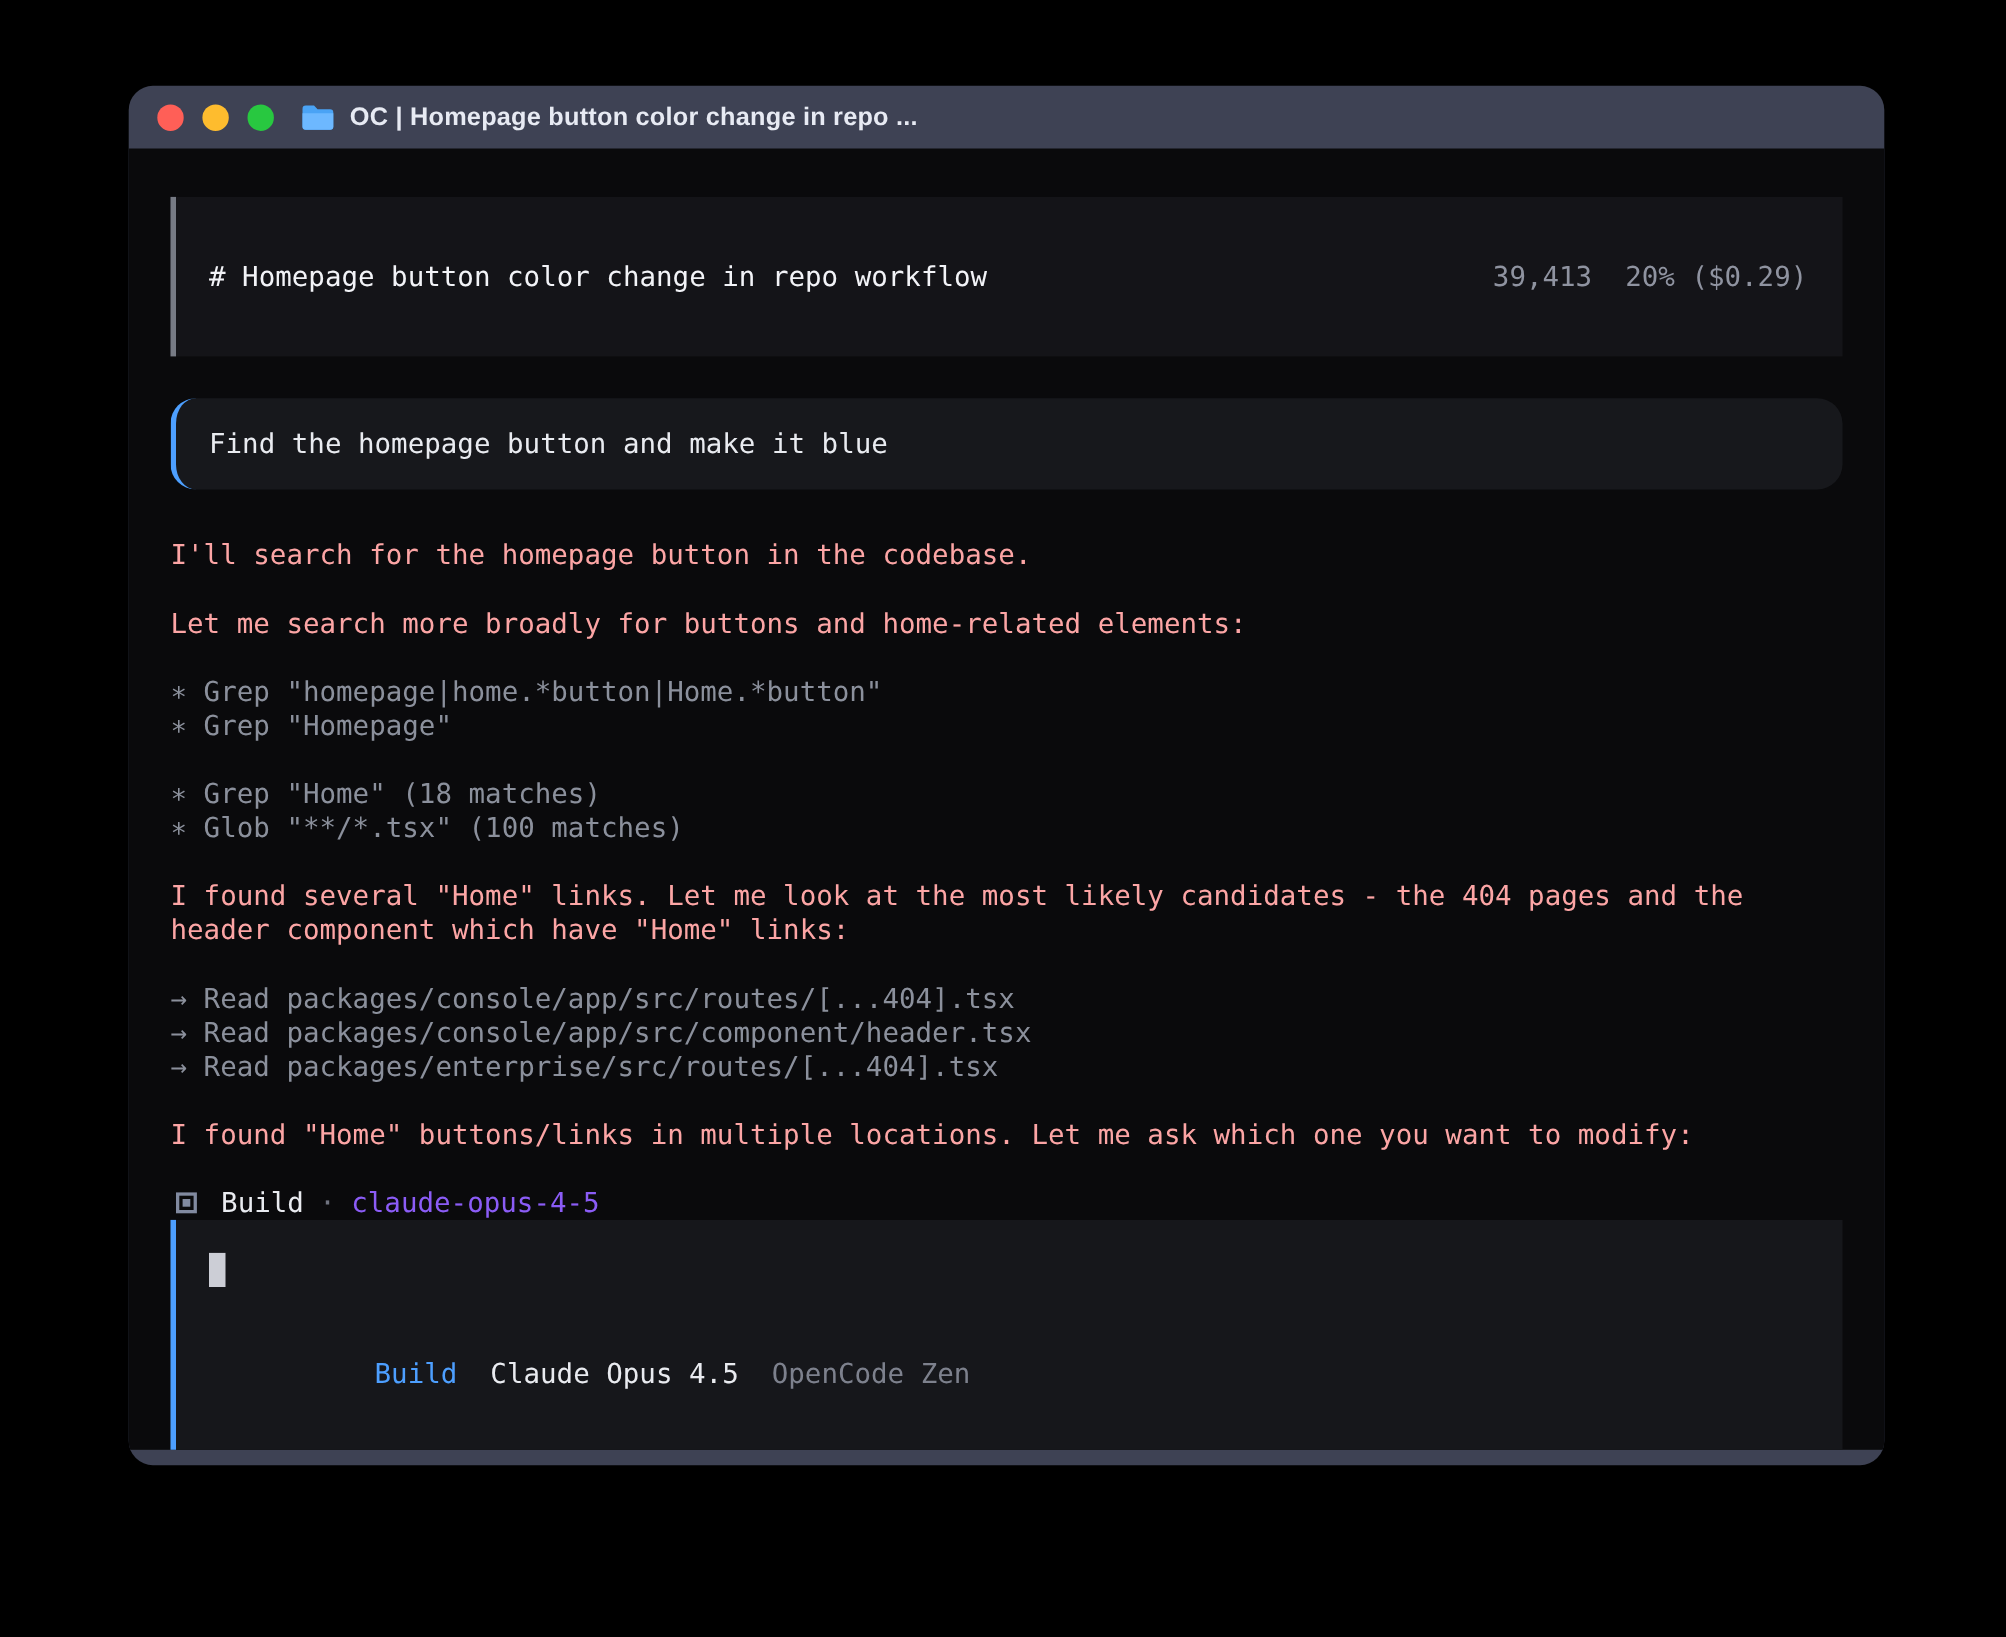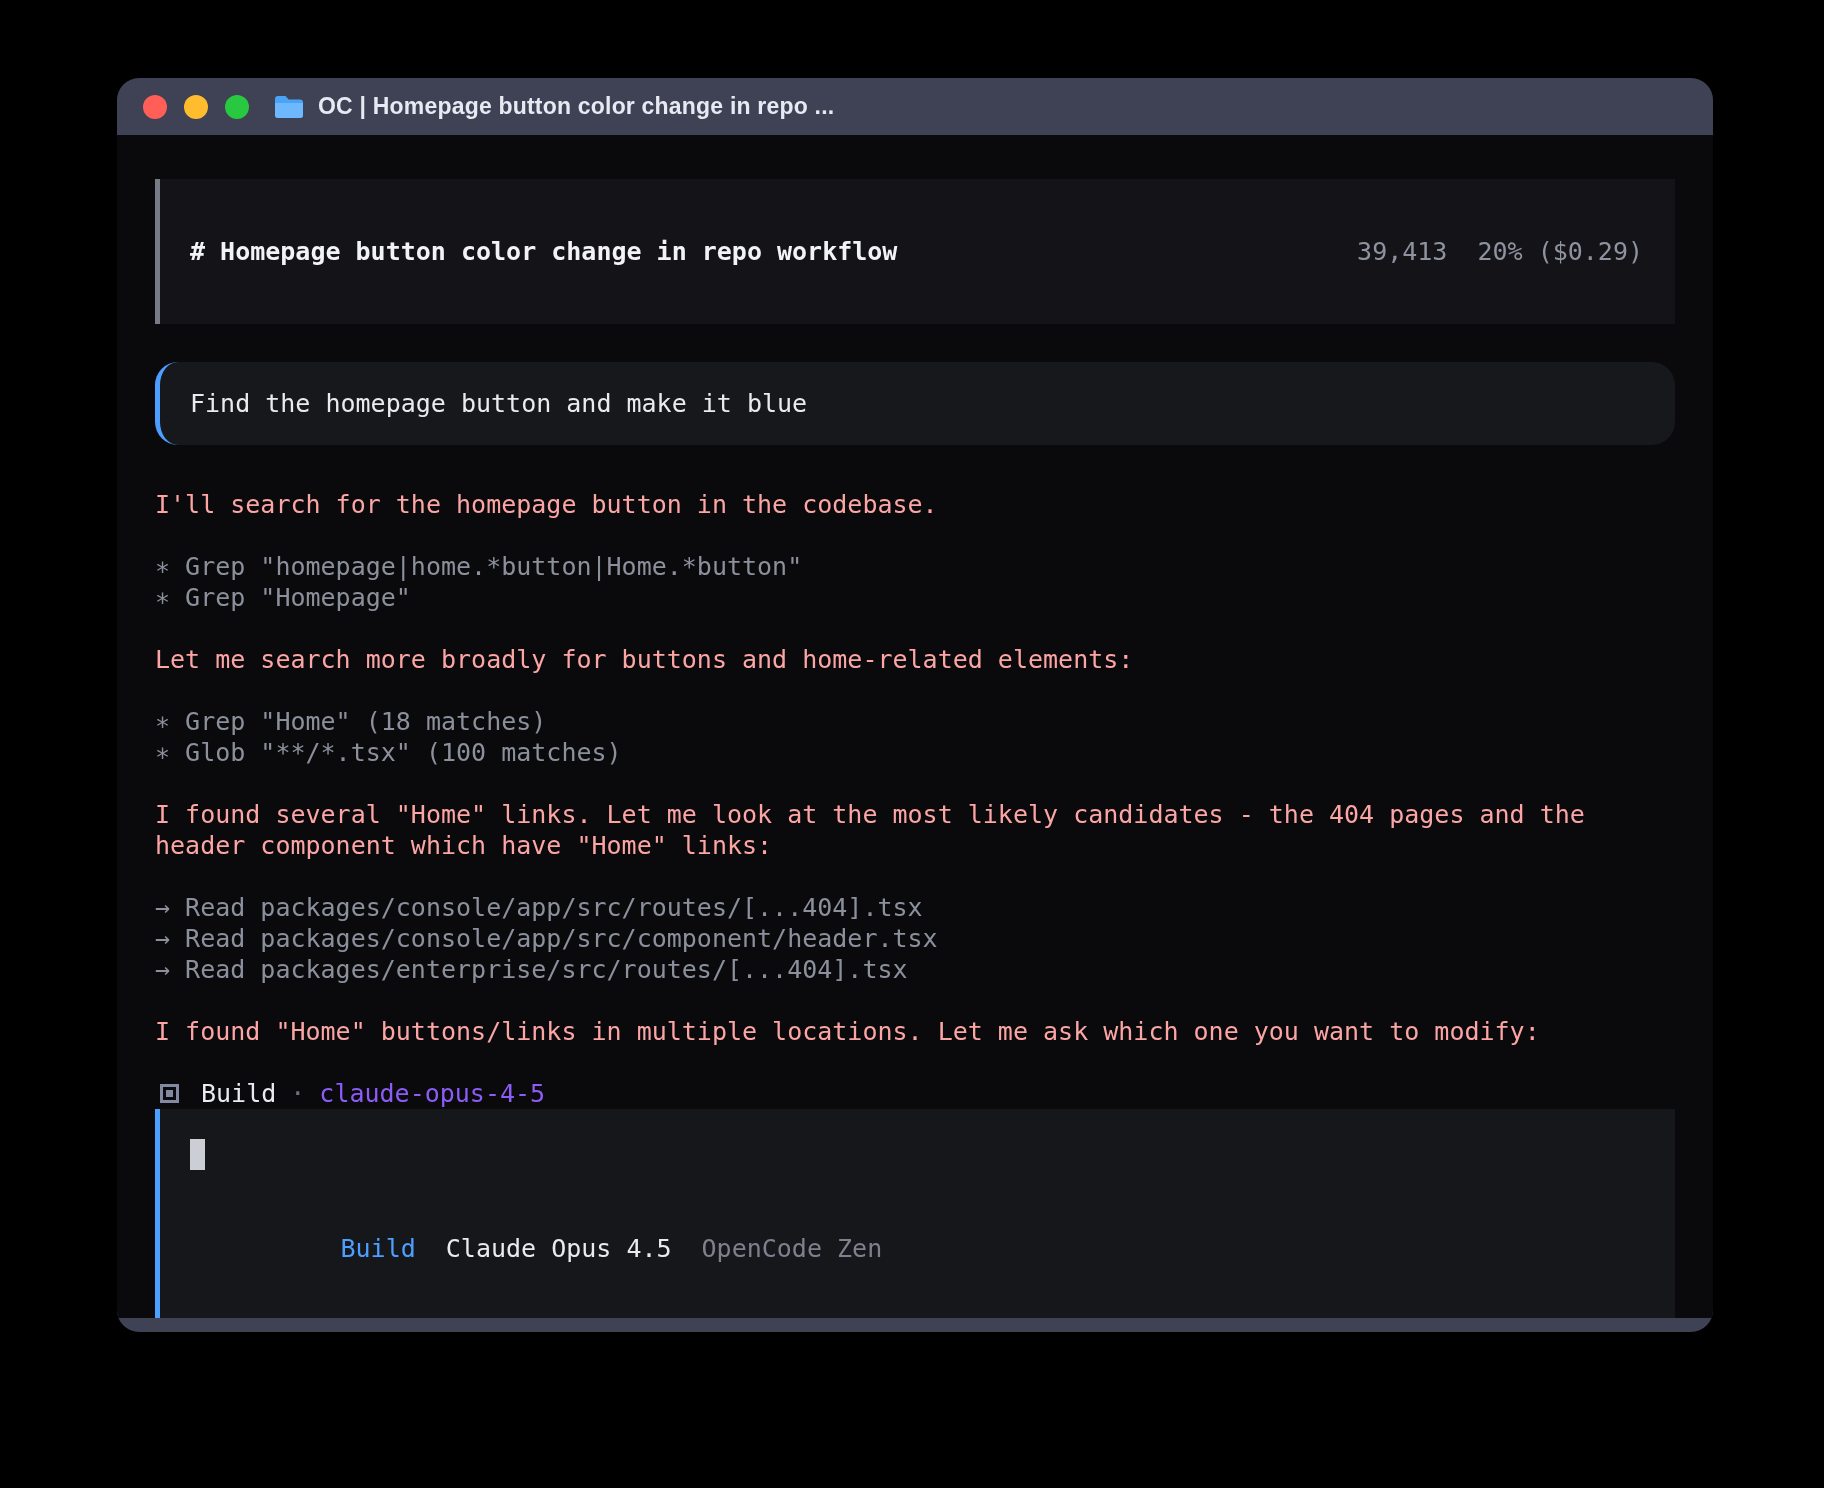--- a/index.html
+++ b/index.html
@@ -32,21 +32,21 @@
     background:#0a0a0c; padding:44px 38px 28px;
     display:flex; flex-direction:column; overflow:hidden;
     font-size:25px; color:#dce0e8;
   }
 
   .session-header {
     background:#141418; border-left:5px solid #777b85;
     padding:29px 32px 29px 30px; display:flex; justify-content:space-between;
     align-items:center; margin-bottom:38px;
   }
-  .session-title { font-weight:bold; color:#f2f3f7; white-space:pre; }
+  .session-title { font-weight:normal; color:#f2f3f7; white-space:pre; }
   .session-stats { color:#8f93a0; white-space:pre; }
   .session-stats .tokens { margin-right:30px; }
 
   .user-msg {
     background:#17181c; border-left:5px solid var(--accent-blue,#4d9fff);
     padding:27px 32px 27px 30px; color:#e9ebf0; margin-bottom:44px; white-space:pre;border-radius:23px;
   }
 
   .conversation { }
   .block { margin-bottom:31px; }
@@ -112,26 +112,26 @@
 
     <div class="user-msg">Find the homepage button and make it blue</div>
 
     <div class="conversation">
 
       <div class="block">
         <div class="line text">I'll search for the homepage button in the codebase.</div>
       </div>
 
       <div class="block">
-        <div class="line tool">∗ Grep "homepage|home.*button|Home.*button"</div>
-        <div class="line tool">∗ Grep "Homepage"</div>
+        <div class="line text">Let me search more broadly for buttons and home-related elements:</div>
       </div>
 
       <div class="block">
-        <div class="line text">Let me search more broadly for buttons and home-related elements:</div>
+        <div class="line tool">∗ Grep "homepage|home.*button|Home.*button"</div>
+        <div class="line tool">∗ Grep "Homepage"</div>
       </div>
 
       <div class="block">
         <div class="line tool">∗ Grep "Home" (18 matches)</div>
         <div class="line tool">∗ Glob "**/*.tsx" (100 matches)</div>
       </div>
 
       <div class="block">
         <div class="line text">I found several "Home" links. Let me look at the most likely candidates - the 404 pages and the</div>
         <div class="line text">header component which have "Home" links:</div>

